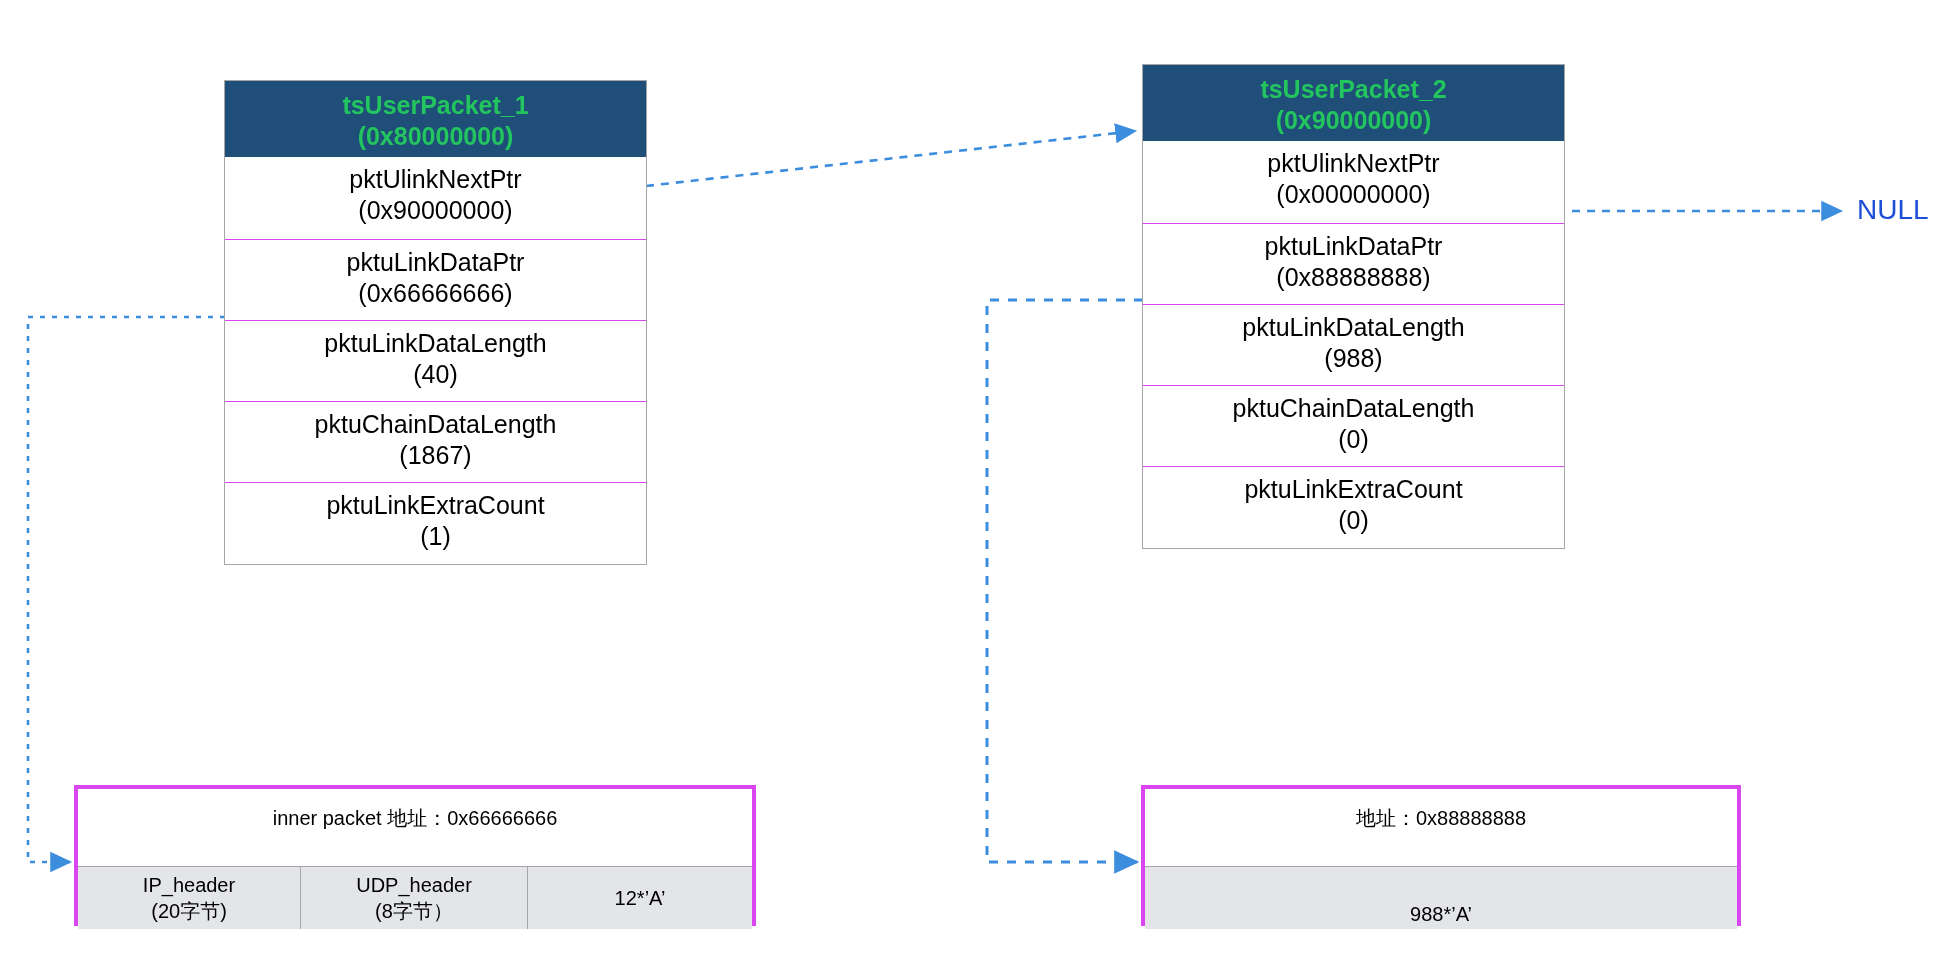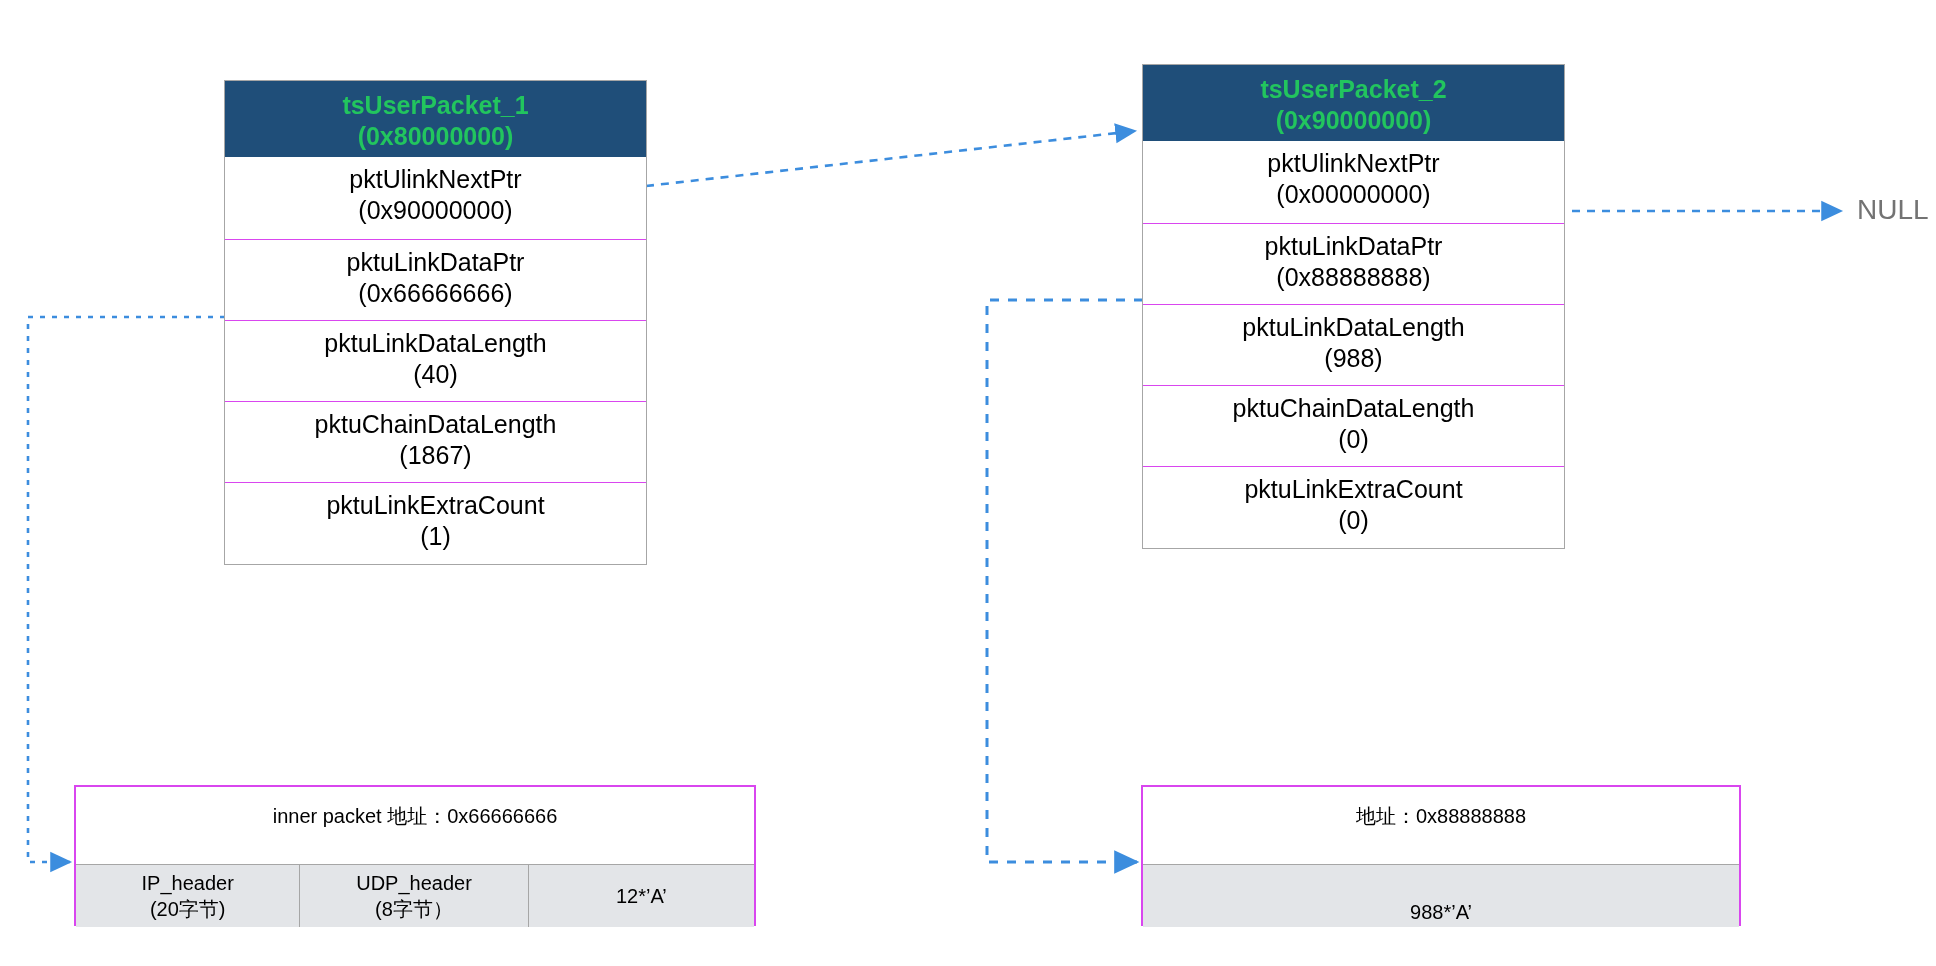--- a/index.html
+++ b/index.html
@@ -40,21 +40,21 @@
     box-sizing:border-box;
   }
   .struct .row .nm{display:block;}
   .struct .row .vl{display:block;}
   .struct .hdr .nm{display:block;}
   .struct .hdr .vl{display:block;}
 
   
   .databox{
     position:absolute;
-    border:2px solid #d946ef;
+    border:4px solid #d946ef;
     box-sizing:border-box;
     background:#ffffff;
   }
   .databox .caption{
     text-align:center;
     font-size:20px;
     line-height:26px;
     color:#000;
     padding:16px 0 16px 0;
     box-sizing:border-box;
@@ -78,21 +78,21 @@
   }
   .databox .cell + .cell{border-left:1px solid #a6a6a6;}
   .databox .cell .l1{display:block;}
   .databox .cell .l2{display:block;}
 
   
   .nulllabel{
     position:absolute;
     font-size:28px;
     line-height:34px;
-    color:#737373;
+    color:#1d4ed8;
     white-space:nowrap;
   }
 
   svg.links{position:absolute;left:0;top:0;width:1936px;height:966px;pointer-events:none;}
 </style>
 </head>
 <body>
 
 <div id="stage">
 

